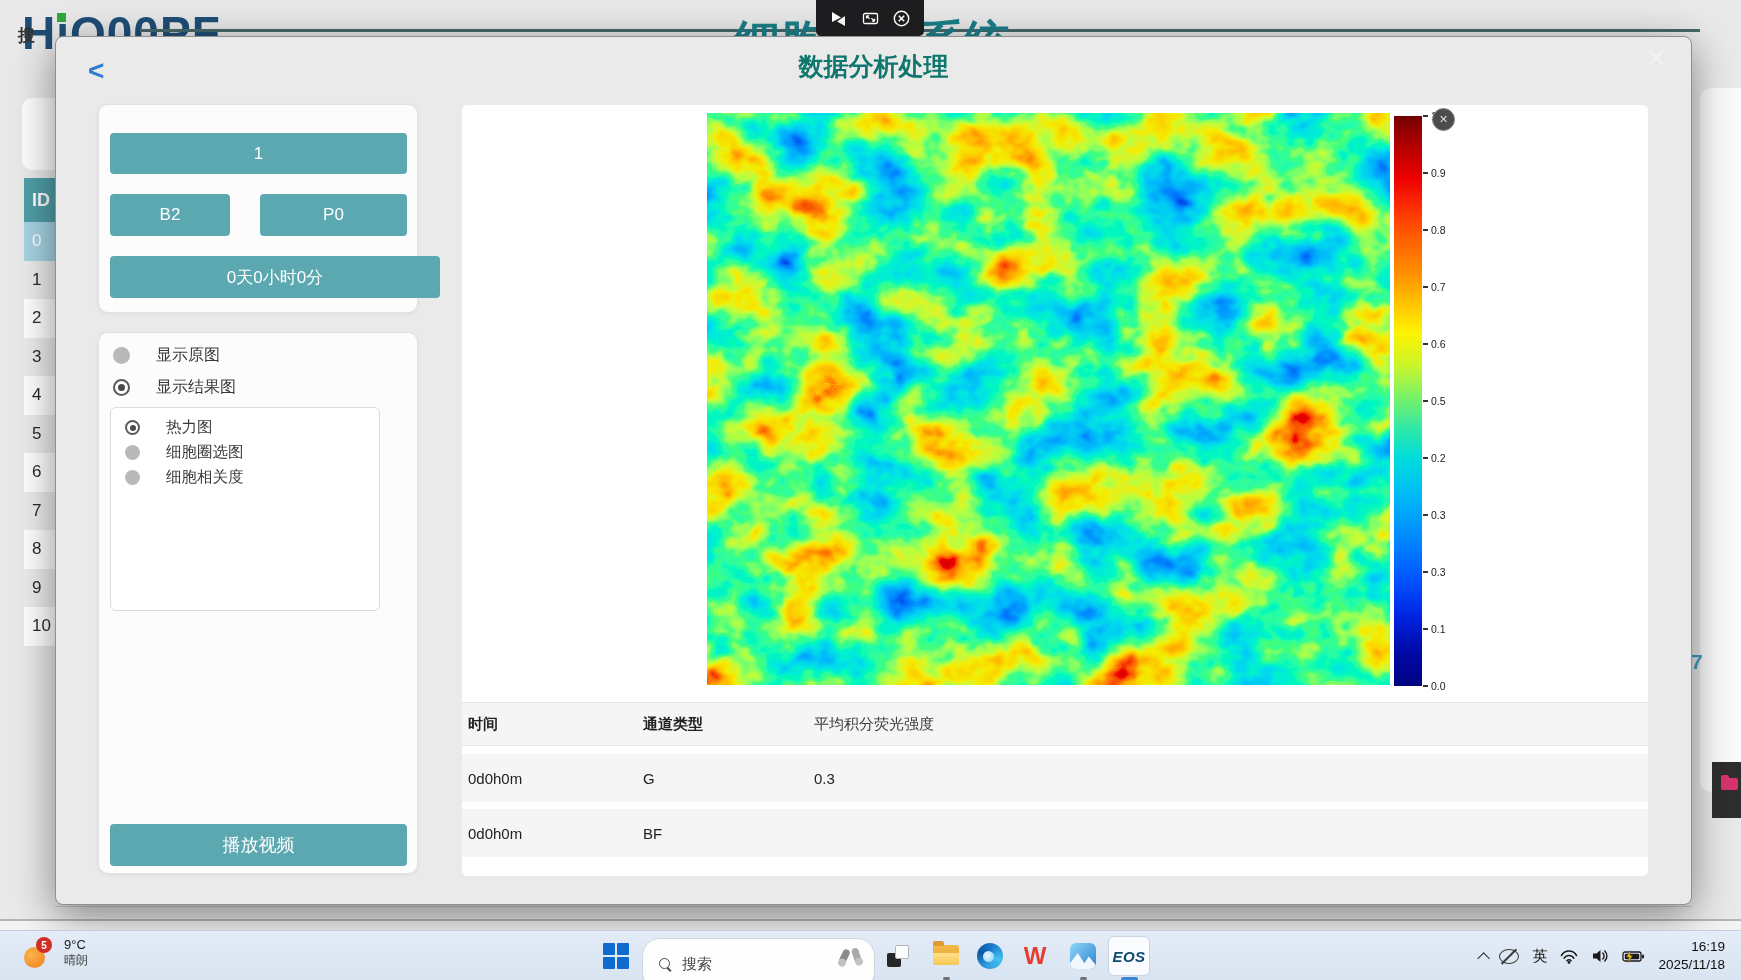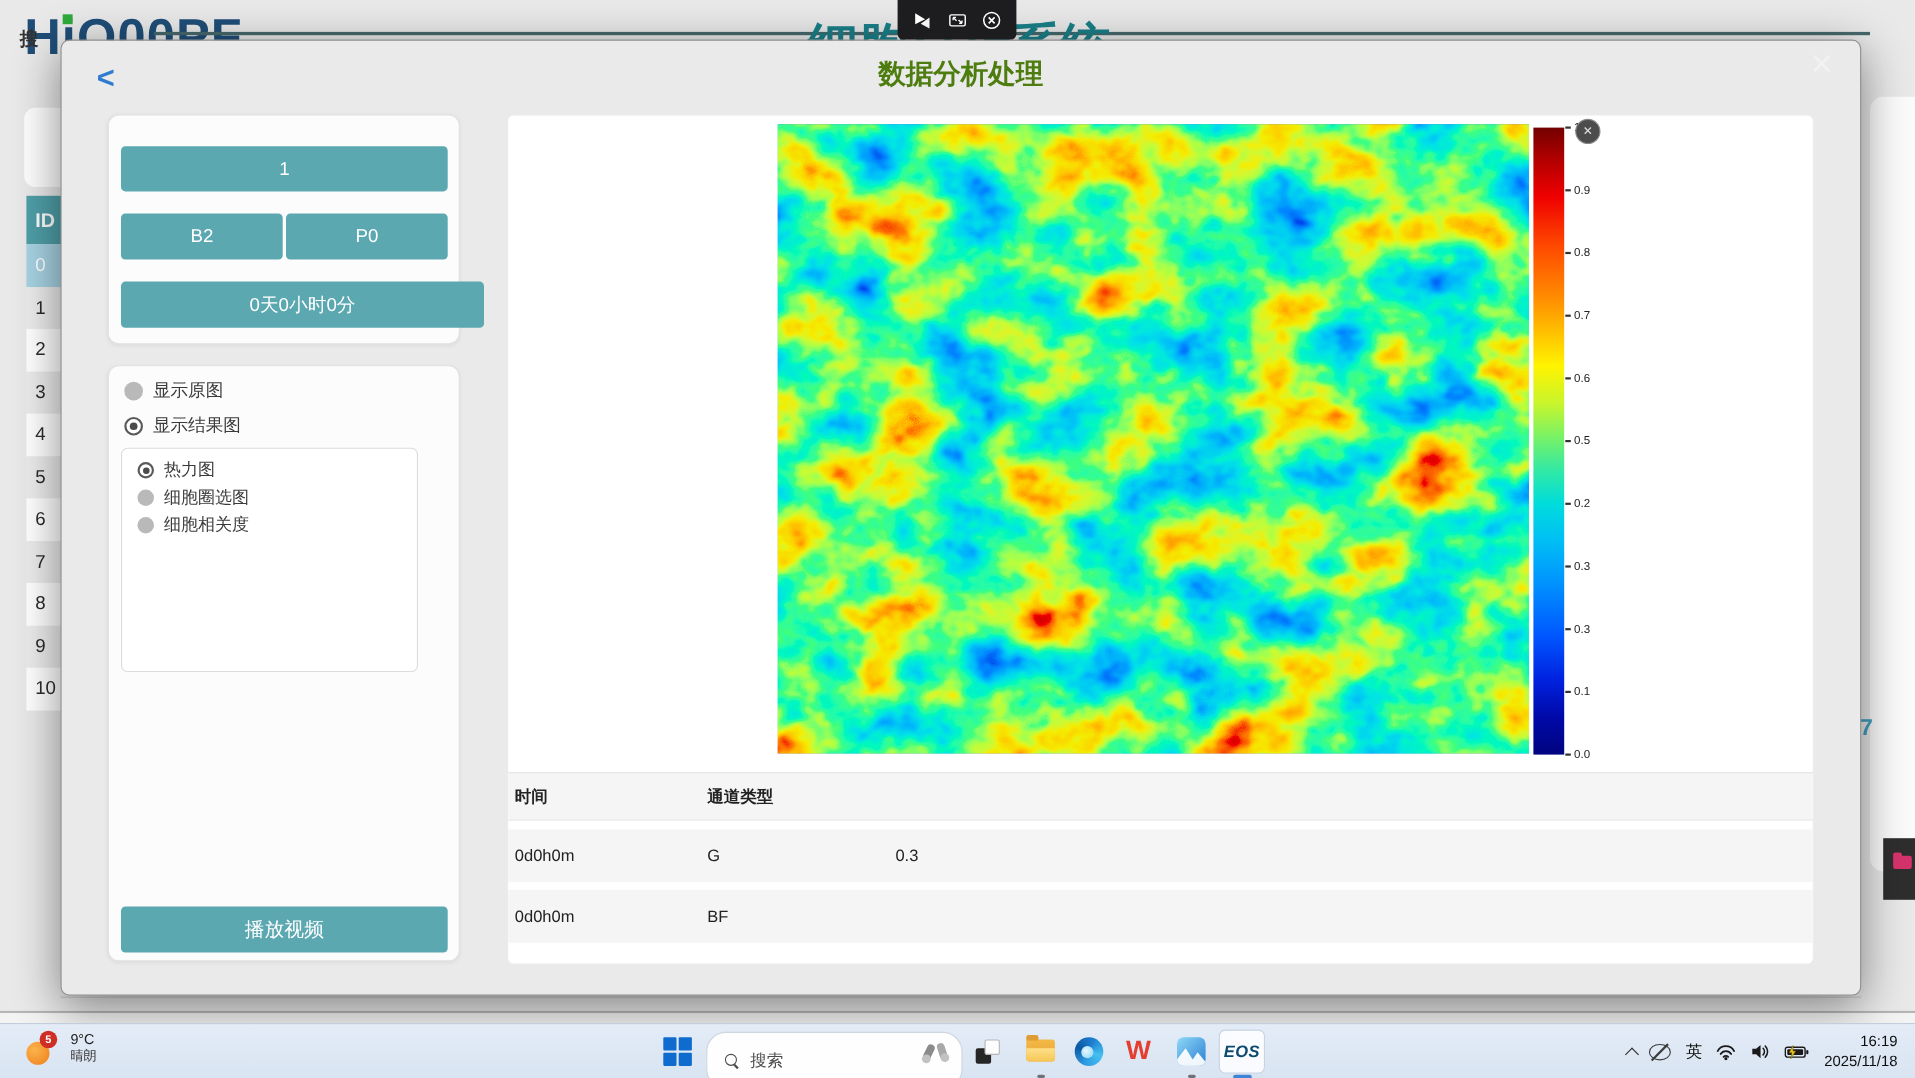--- a/index.html
+++ b/index.html
@@ -38,35 +38,35 @@
   .pink-folder::before { content:""; position:absolute; top:-3px; left:0; width:8px; height:4px; background:#d6336c; border-radius:2px 2px 0 0; }
   
   .capture-toolbar { position:absolute; left:816px; top:0; width:108px; height:36px; background:#1d1d1f;
                      border-radius:0 0 5px 5px; display:flex; align-items:center; justify-content:space-evenly; z-index:30; }
   .cap-ic { width:19px; height:19px; display:block; }
   
   .dialog { position:absolute; left:55px; top:36px; width:1637px; height:869px; background:#eaeaea;
             border:1px solid #8f8f8f; border-radius:8px; box-shadow:0 10px 42px rgba(0,0,0,.45); z-index:20; }
   .dlg-back { position:absolute; left:32px; top:18px; font-size:28px; font-weight:bold; color:#2e7cd0; cursor:pointer; }
   .dlg-title { position:absolute; left:0; right:0; top:13px; text-align:center; font-size:25px;
-               font-weight:bold; color:#4d7c0f; }
+               font-weight:bold; color:#0f766e; }
   .dlg-close { position:absolute; right:24px; top:6px; font-size:26px; color:#f2f2f2; cursor:pointer; }
   .card { position:absolute; background:#fcfcfc; border:1px solid #e2e2e2; border-radius:10px;
           box-shadow:0 1px 4px rgba(0,0,0,.06); }
   .left-card1 { left:42px; top:67px; width:320px; height:209px; }
   .left-card2 { left:42px; top:295px; width:320px; height:542px; }
   .tbtn { position:absolute; background:#5ca8b1; color:#fff; border:none; border-radius:4px;
           display:flex; align-items:center; justify-content:center; font-size:17px;
           font-family:inherit; cursor:pointer; }
   .btn-well { left:11px; top:28px; width:297px; height:41px; }
-  .btn-b2  { left:11px; top:89px; width:147px; height:42px; }
+  .btn-b2  { left:11px; top:89px; width:120px; height:42px; }
   .btn-p0  { left:161px; top:89px; width:147px; height:42px; }
   .btn-time{ left:11px; top:151px; width:330px; height:42px; }
   .btn-play{ left:11px; top:491px; width:297px; height:42px; font-size:18px; }
-  .radio-row { position:absolute; display:flex; align-items:center; gap:9px; cursor:pointer; }
+  .radio-row { position:absolute; display:flex; align-items:center; gap:26px; cursor:pointer; }
   .radio { width:17px; height:17px; border-radius:50%; background:#b9b9b9; flex:0 0 auto; position:relative; }
   .radio-row.sel .radio { background:#fff; border:2px solid #5a5a5a; }
   .radio-row.sel .radio::after { content:""; position:absolute; inset:3px; border-radius:50%; background:#4a4a4a; }
   .radio-label { font-size:16px; color:#3a3a3a; }
   .r-orig { left:14px; top:12px; }
   .r-res  { left:14px; top:44px; }
   .sub-box { position:absolute; left:11px; top:74px; width:270px; height:204px; background:#fff;
              border:1px solid #dcdcdc; border-radius:6px; }
   .sub-box .radio { width:15px; height:15px; }
   .sub-box .radio-row.sel .radio::after { inset:2.5px; }
@@ -326,20 +326,21 @@
           <div class="cb-tick">
           <span class="cb-dash"></span>
           <span class="cb-lbl">0.0</span>
         </div>
         </div>
       <div class="cb-icon">✕</div>
 
       <div class="rt-header">
         <span>时间</span>
         <span>通道类型</span>
+        <span class="light">平均积分荧光强度</span>
       </div>
       <div class="rt-rows">
           <div class="rt-row">
           <span>0d0h0m</span>
           <span>G</span>
           <span>0.3</span>
         </div>
           <div class="rt-row">
           <span>0d0h0m</span>
           <span>BF</span>

